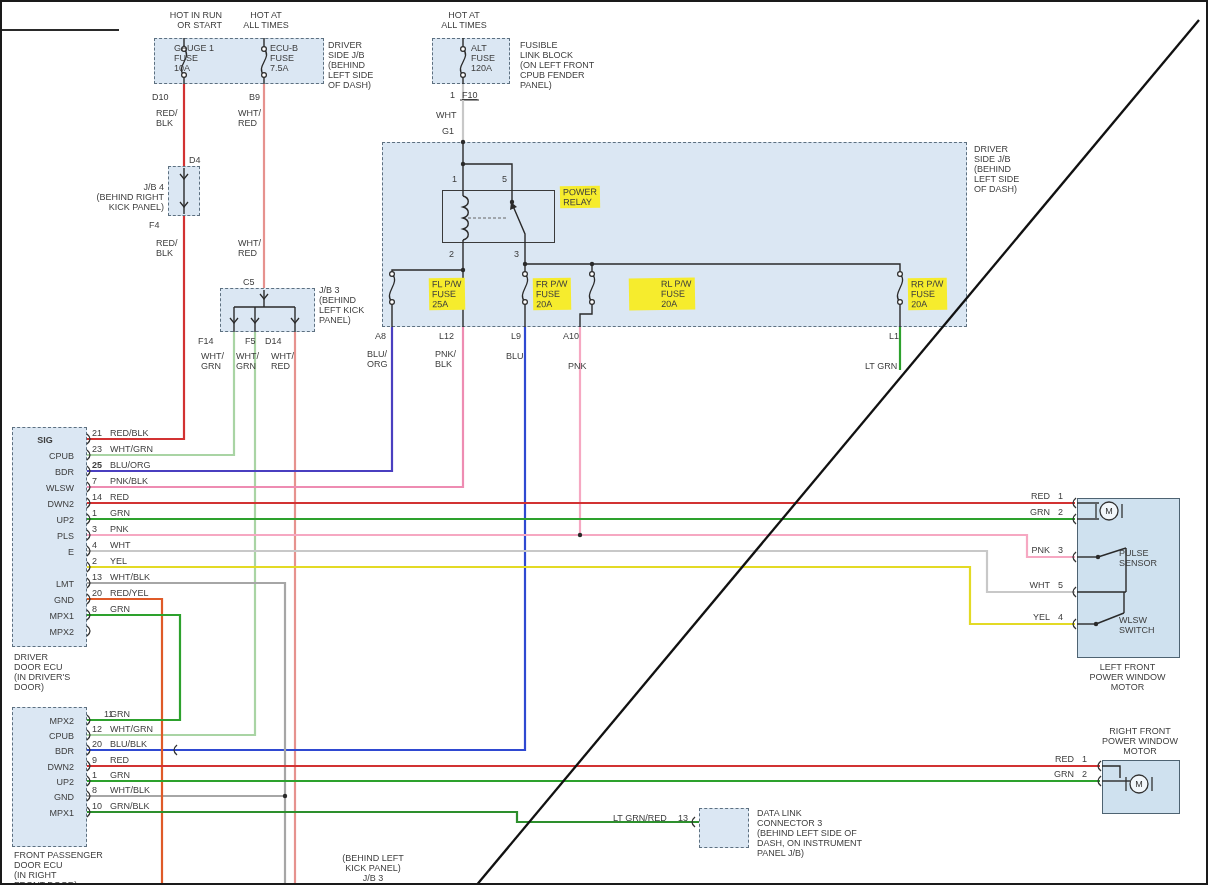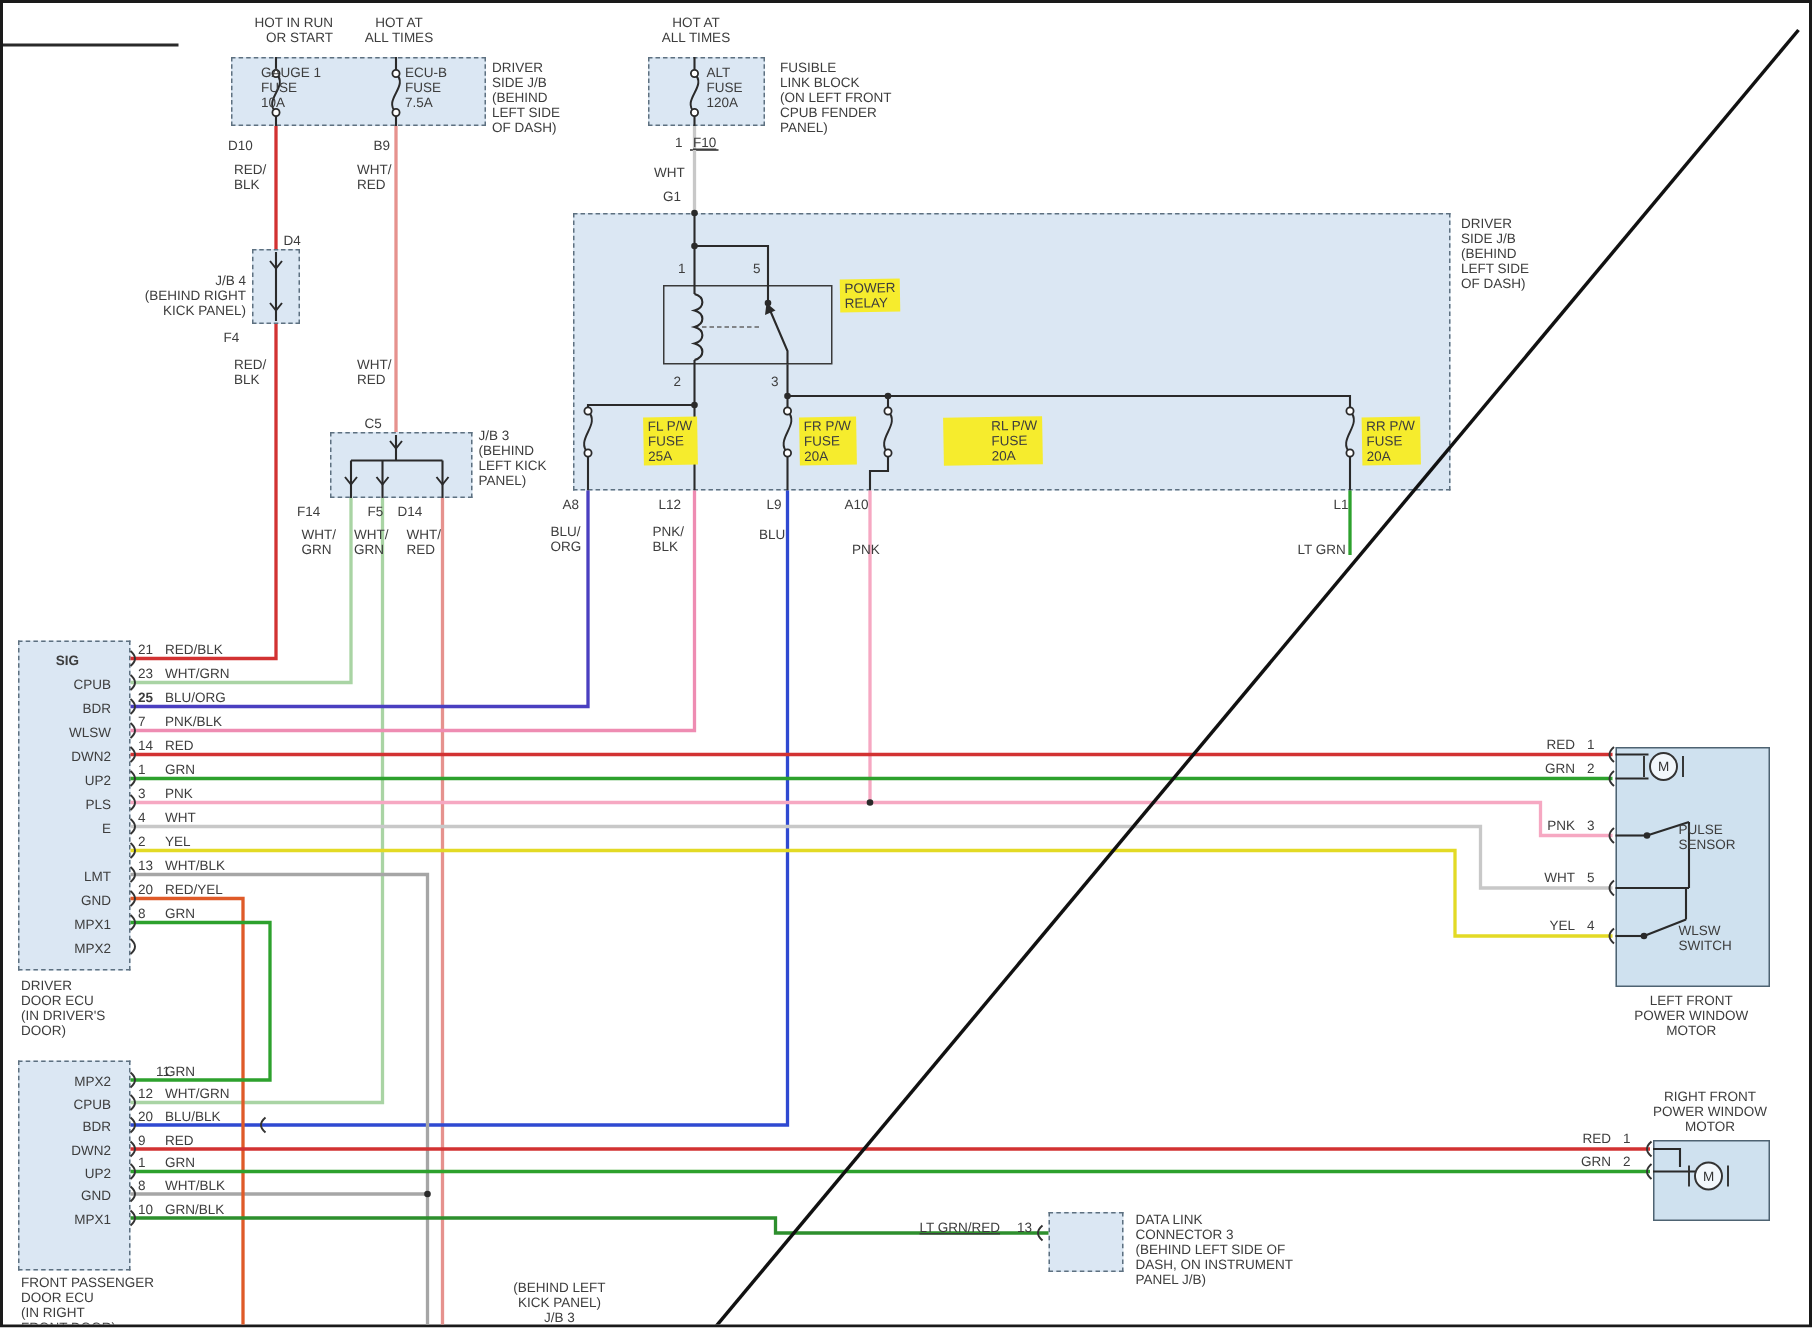--- a/index.html
+++ b/index.html
@@ -275,21 +275,21 @@
       <div class="lbl" style="left: 1117px; top: 546px;">PULSE
 SENSOR</div>
       <div class="lbl" style="left: 1117px; top: 613px;">WLSW
 SWITCH</div>
       <div class="lbl" style="left: 1073px; top: 660px; width: 105px; text-align: center;">LEFT FRONT
 POWER WINDOW
 MOTOR</div>
       <div class="lbl" style="left: 1086px; top: 724px; width: 104px; text-align: center;">RIGHT FRONT
 POWER WINDOW
 MOTOR</div>
-      <div class="lbl" style="left: 611px; top: 811px; text-decoration: underline;">LT GRN/RED</div>
+      <div class="lbl" style="left: 611px; top: 811px;">LT GRN/RED</div>
       <div class="lbl" style="left: 676px; top: 811px;">13</div>
       <div class="lbl" style="left: 755px; top: 806px;">DATA LINK
 CONNECTOR 3
 (BEHIND LEFT SIDE OF
 DASH, ON INSTRUMENT
 PANEL J/B)</div>
       <div class="lbl" style="left: 330px; top: 851px; width: 82px; text-align: center;">(BEHIND LEFT
 KICK PANEL)
 J/B 3</div>
       <div class="lbl" style="left: 14px; top: 433px; width: 58px; text-align: center; font-weight: bold;">SIG</div>

